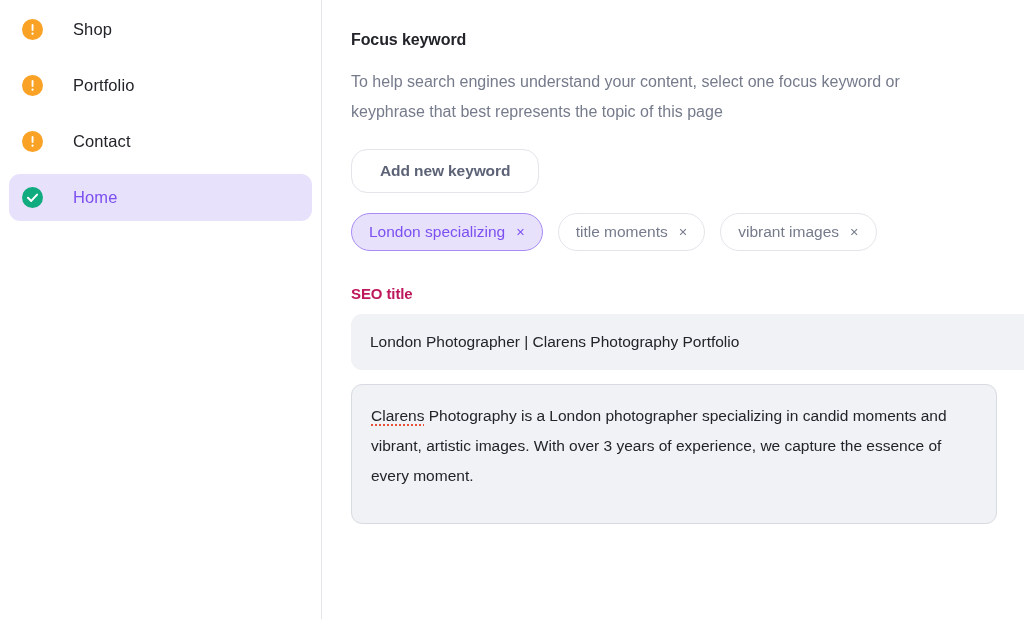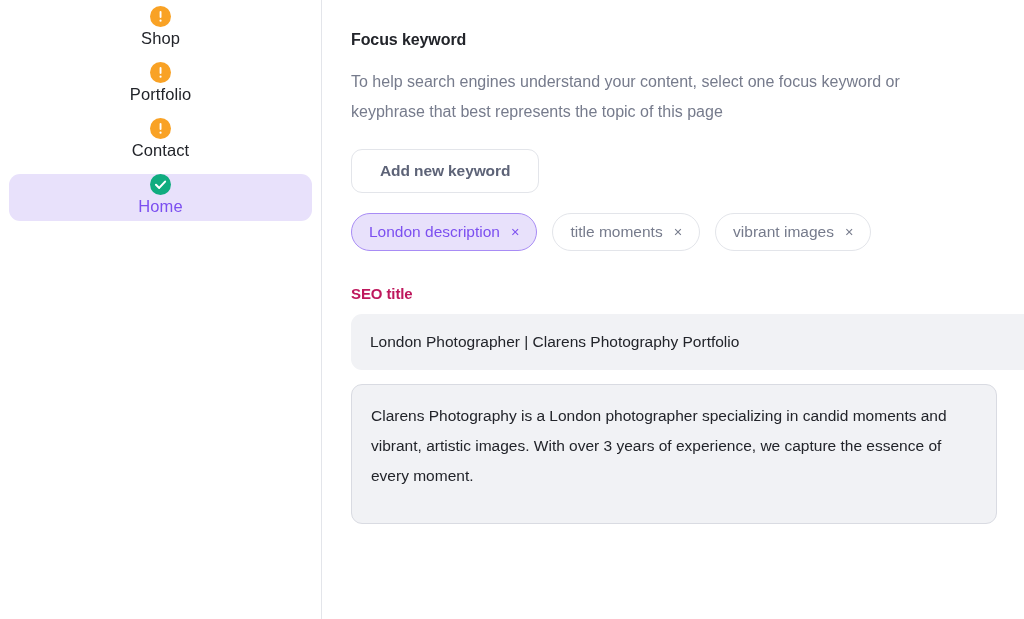--- a/index.html
+++ b/index.html
@@ -25,27 +25,26 @@
     height: 619px;
     border-right: 1px solid #e3e5ea;
     padding-top: 6px;
     flex: 0 0 322px;
     background: #ffffff;
   }
 
   .nav-item {
     display: flex;
     align-items: center;
-    gap: 2px;
+    gap: 30px;
     height: 47px;
     margin: 0 9px 9px 9px;
     padding: 0 13px;
     border-radius: 11px;
     cursor: pointer;
-    flex-direction: column;
   }
 
   .nav-item.selected {
     background: #e8e1fb;
   }
 
   .nav-label {
     font-size: 16.5px;
     color: #22242a;
     letter-spacing: 0.1px;
@@ -106,21 +105,21 @@
 
   .add-btn {
     margin-top: 22px;
     display: inline-flex;
     align-items: center;
     justify-content: center;
     height: 44px;
     padding: 0 28px;
     background: #ffffff;
     border: 1px solid #e3e5ea;
-    border-radius: 11px;
+    border-radius: 16px;
     font-family: "Liberation Sans", sans-serif;
     font-size: 15.5px;
     font-weight: bold;
     color: #5d6377;
     cursor: pointer;
     letter-spacing: -0.1px;
   }
 
   .chips {
     margin-top: 20px;
@@ -192,20 +191,21 @@
     border-radius: 11px;
     padding: 16px 19px;
     font-size: 15.5px;
     line-height: 30px;
     color: #22242a;
     cursor: text;
     overflow: hidden;
   }
 
   .spellcheck {
+    text-decoration: underline;
     text-decoration-style: dotted;
     text-decoration-color: #e8503a;
     text-decoration-thickness: 1.5px;
     text-underline-offset: 3px;
   }
 </style>
 </head>
 <body>
 
 <div class="app">
@@ -260,21 +260,21 @@
       <div class="counter">3/3</div>
     </div>
 
     <p class="description">To help search engines understand your content, select one focus keyword or keyphrase that best represents the topic of this page</p>
 
     <button class="add-btn">Add new keyword</button>
 
     <div class="chips">
 
       <div class="chip active">
-        <span>London description</span>
+        <span>London specializing</span>
         <span class="chip-close">×</span>
       </div>
 
       <div class="chip">
         <span>title moments</span>
         <span class="chip-close">×</span>
       </div>
 
       <div class="chip">
         <span>vibrant images</span>

